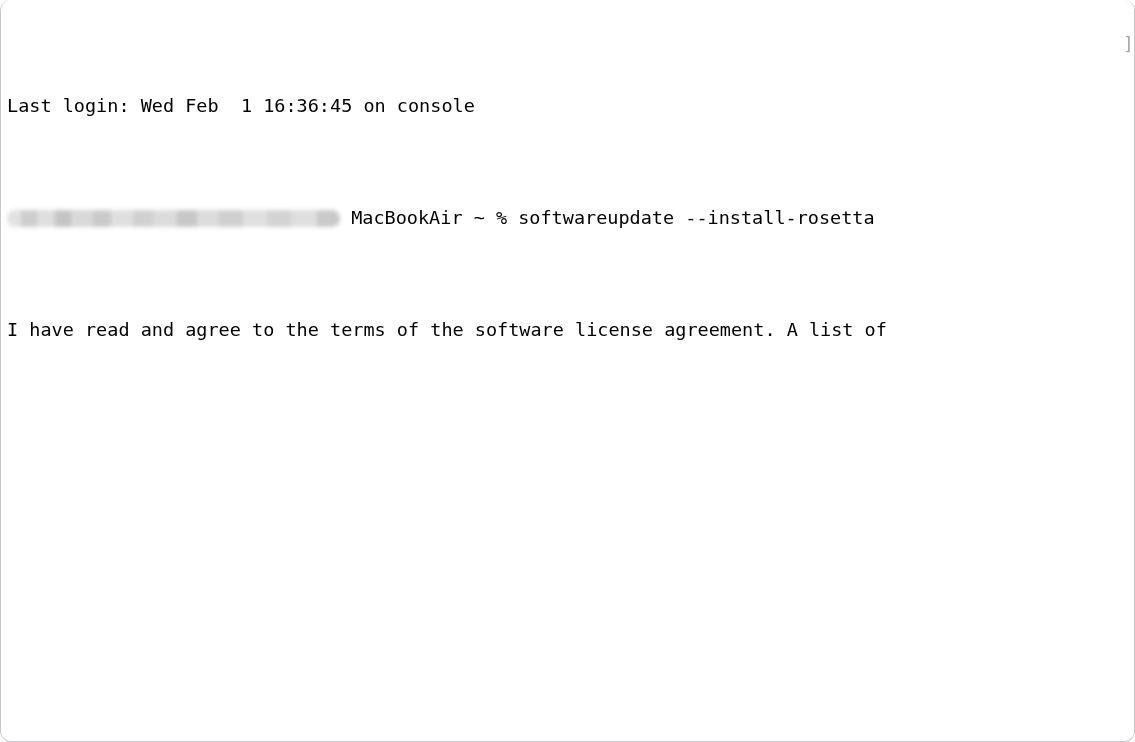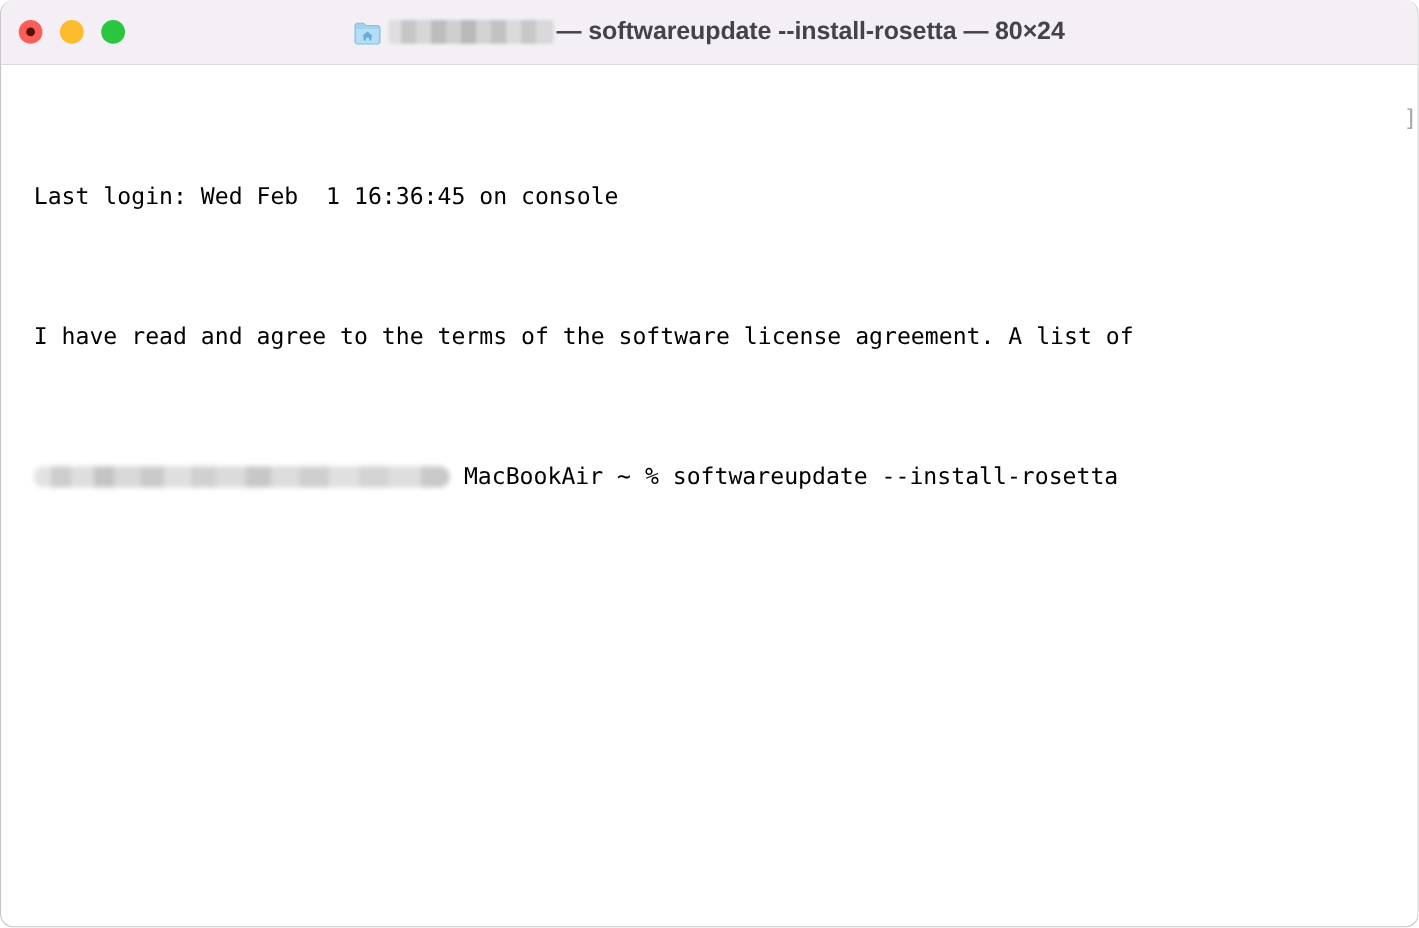--- a/index.html
+++ b/index.html
@@ -138,21 +138,20 @@
     line-height: 28px;
     color: #000000;
     white-space: pre;
     letter-spacing: 0px;
   }
 
   .term-line {
     height: 28px;
     white-space: pre;
     display: block;
-    margin-left: 20px;
   }
 
   .inline-redact {
     display: inline-block;
     height: 17px;
     vertical-align: -3px;
     border-radius: 8px;
     background:
       linear-gradient(90deg,
         #e2e2e2 0px,  #e2e2e2 14px,
@@ -193,55 +192,32 @@
     line-height: 28px;
     color: #a8a8a8;
     white-space: pre;
   }
 </style>
 </head>
 <body>
 
 <div id="terminal-window">
 
-  <div id="titlebar">
-
-    <div id="traffic-lights">
-      <div class="light close">
-        <span class="dot"></span>
-      </div>
-      <div class="light minimize"></div>
-      <div class="light zoom"></div>
+
+  <div id="terminal-body">
+
+    <div id="terminal-screen">
+
+      <span class="term-line">Last login: Wed Feb  1 16:36:45 on console</span>
+
+      <span class="term-line"><span id="prompt-redaction" class="inline-redact"></span><span> MacBookAir ~ % softwareupdate --install-rosetta</span></span>
+
+      <span class="term-line">I have read and agree to the terms of the software license agreement. A list of</span>
+
+
+
     </div>
 
-    <div id="title-group">
-      <span id="home-folder-icon">
-        <svg width="22" height="20" viewBox="0 0 22 20" xmlns="http://www.w3.org/2000/svg">
-          <path d="M1 3.2 C1 2.3 1.7 1.6 2.6 1.6 L8.2 1.6 L9.8 3.4 L19.4 3.4 C20.3 3.4 21 4.1 21 5 L21 16.6 C21 17.5 20.3 18.2 19.4 18.2 L2.6 18.2 C1.7 18.2 1 17.5 1 16.6 Z" fill="#9ed2f0" stroke="#7fbfe4" stroke-width="0.8"></path>
-          <path d="M2 6.2 L20 6.2 L20 16.6 C20 17.2 19.6 17.5 19.1 17.5 L2.9 17.5 C2.4 17.5 2 17.2 2 16.6 Z" fill="#b6dff5"></path>
-          <path d="M11 8.2 L15.4 11.9 L14.2 11.9 L14.2 15.4 L12.3 15.4 L12.3 13.1 L9.7 13.1 L9.7 15.4 L7.8 15.4 L7.8 11.9 L6.6 11.9 Z" fill="#66aede"></path>
-        </svg>
-      </span>
-      <span id="titlebar-redaction" class="redact-bar"></span>
-      <span id="window-title-text">— softwareupdate --install-rosetta — 80×24</span>
-    </div>
+    <div id="right-edge-bracket">]</div>
 
   </div>
 
-  <div id="terminal-body">
-
-    <div id="terminal-screen">
-
-      <span class="term-line">Last login: Wed Feb  1 16:36:45 on console</span>
-
-      <span class="term-line">I have read and agree to the terms of the software license agreement. A list of</span>
-
-      <span class="term-line"><span id="prompt-redaction" class="inline-redact"></span><span> MacBookAir ~ % softwareupdate --install-rosetta</span></span>
-
-
-
-    </div>
-
-    <div id="right-edge-bracket">]</div>
-
-  </div>
-
 </div>
 
 </body></html>

